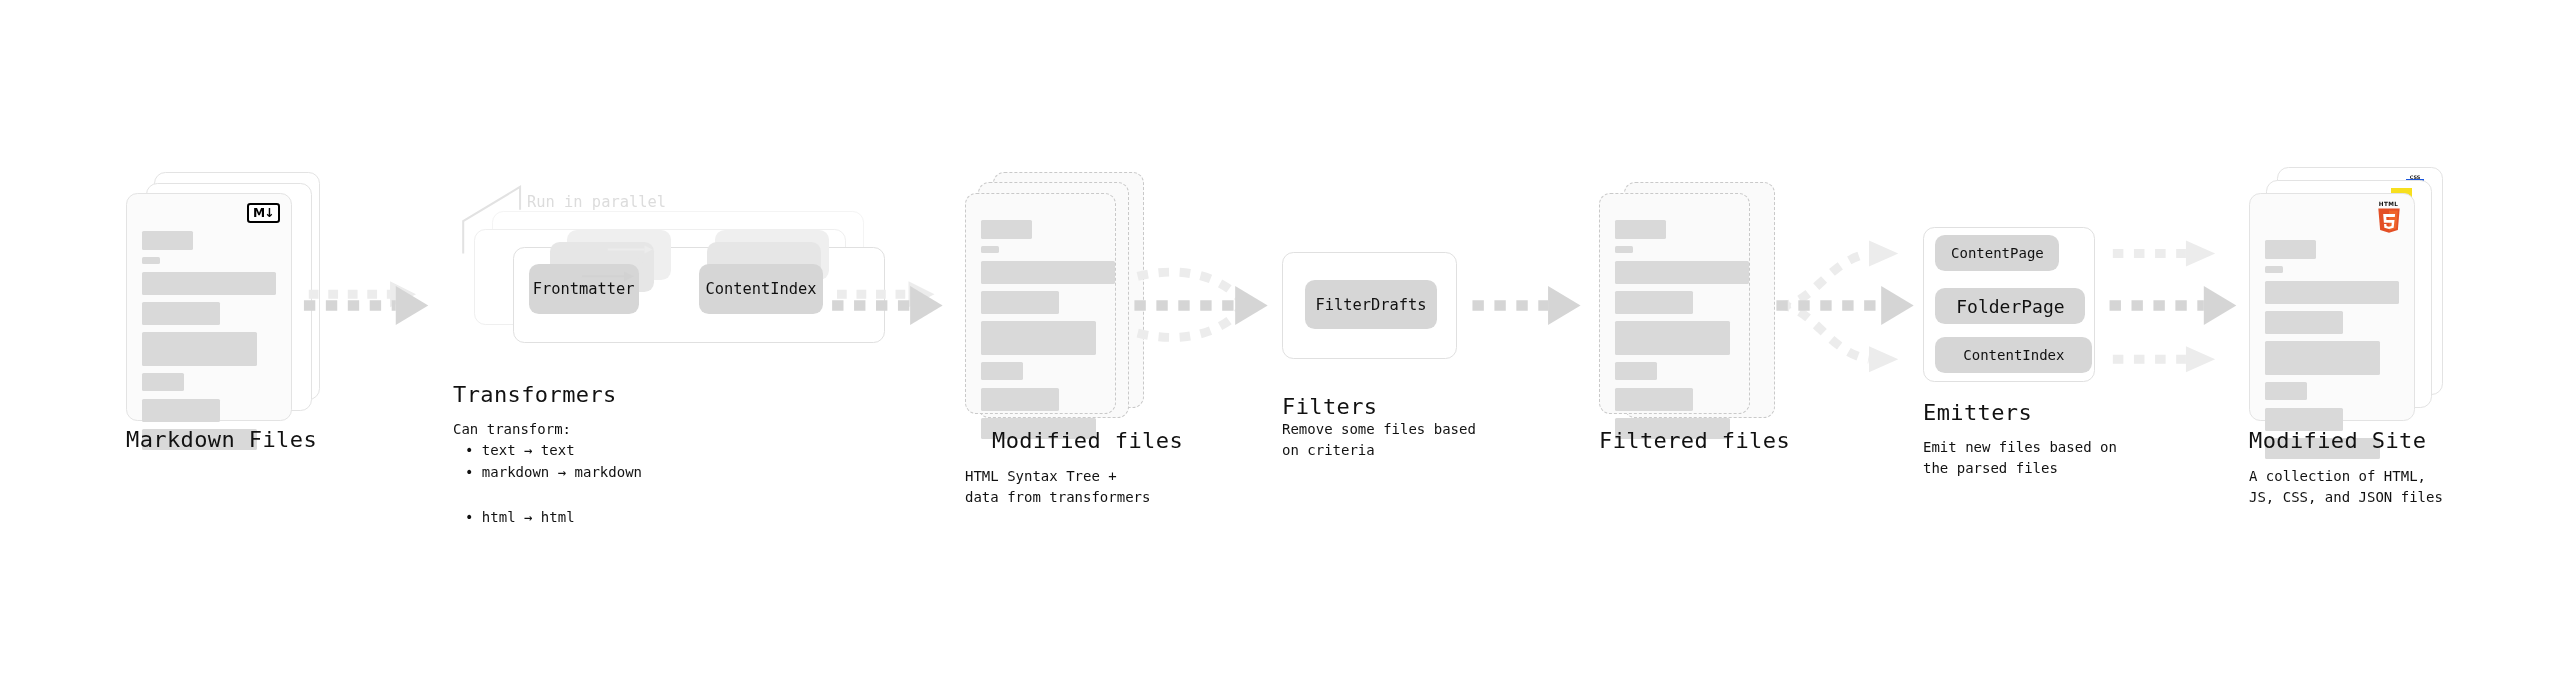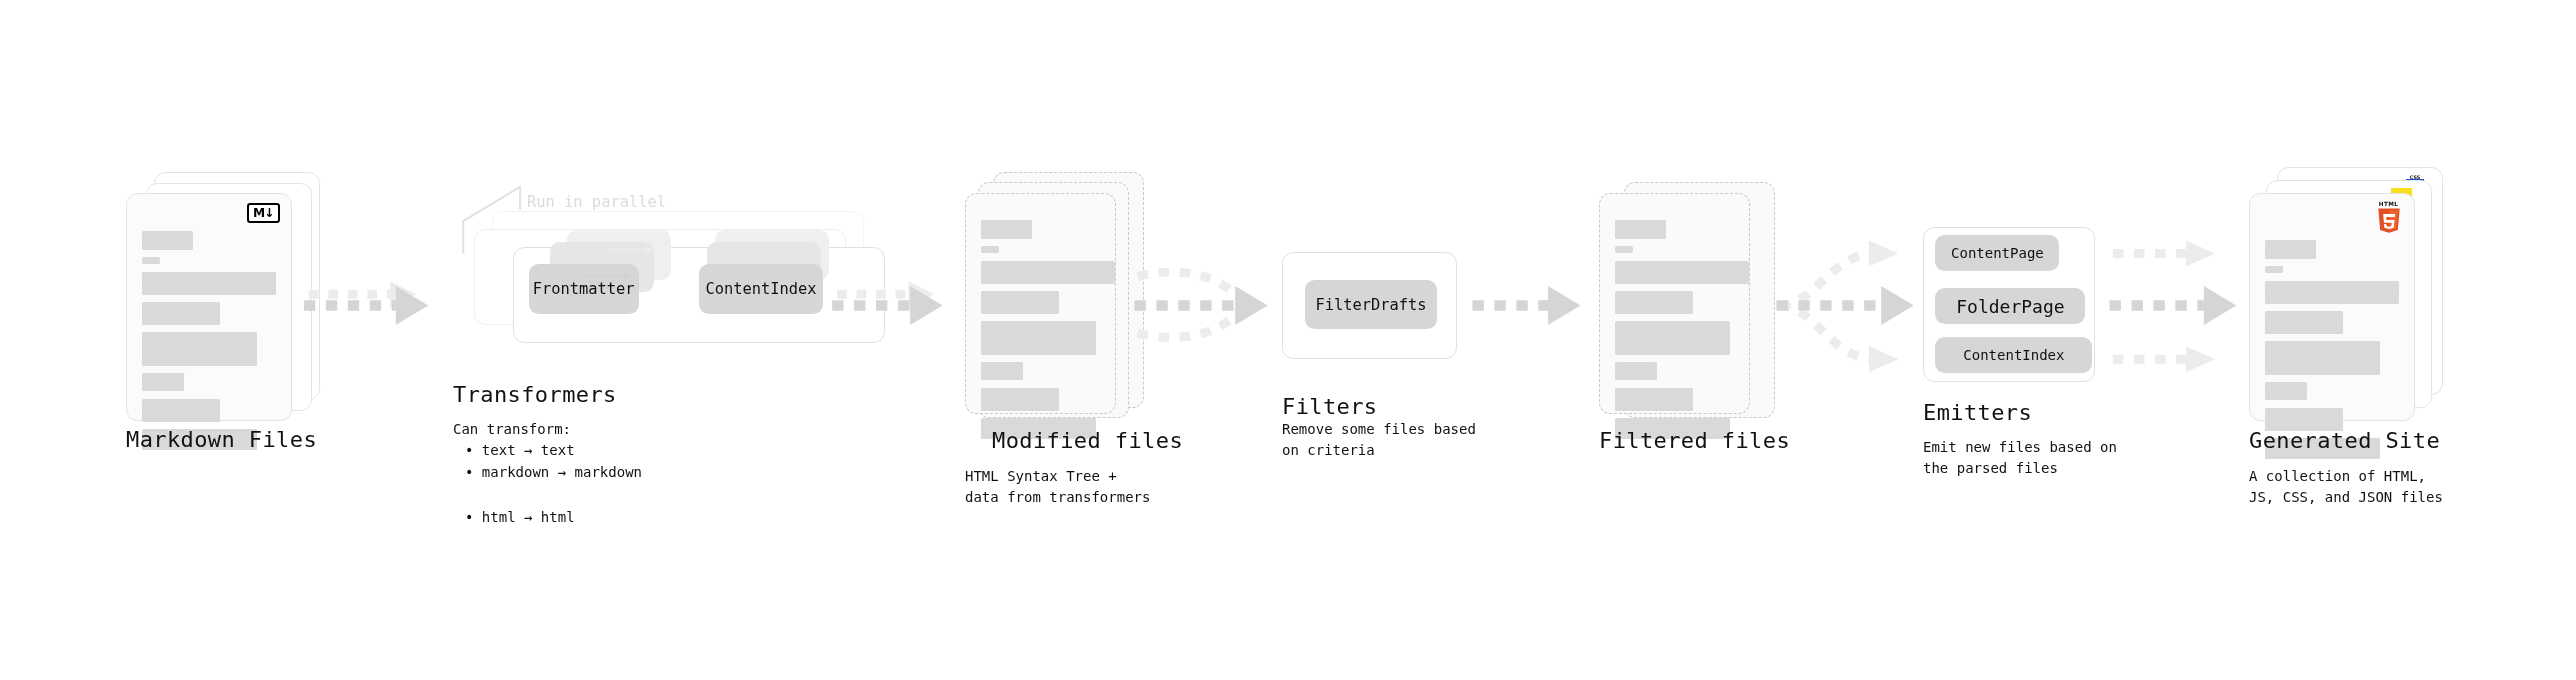--- a/index.html
+++ b/index.html
@@ -291,21 +291,21 @@
       <div class="bar" style="width:51px;height:18.7px;"></div>
       <div class="bar" style="width:18px;height:7.3px;"></div>
       <div class="bar" style="width:134px;height:23px;"></div>
       <div class="bar" style="width:78px;height:23px;"></div>
       <div class="bar" style="width:115px;height:34px;"></div>
       <div class="bar" style="width:42px;height:18px;"></div>
       <div class="bar" style="width:78px;height:23px;"></div>
       <div class="bar" style="width:115px;height:21px;"></div>
     </div>
   </div>
-  <div class="title" style="left:2249px;top:428px;">Generated Site</div>
+  <div class="title" style="left:2249px;top:428px;">Modified Site</div>
   <div class="subtitle" style="left:2249px;top:466px;">A collection of HTML,
 JS, CSS, and JSON files</div>
 </div>
 
 <svg class="overlay" xmlns="http://www.w3.org/2000/svg" viewBox="0 0 3170 838" width="2576" height="681">
 
   <g>
     <line x1="380" y1="362" x2="480" y2="362" stroke="#ececec" stroke-width="11" stroke-dasharray="12 12"></line>
     <polygon points="480,346 512,362 480,378" fill="#ececec"></polygon>
     <line x1="374" y1="376" x2="487" y2="376" stroke="#d5d5d5" stroke-width="13" stroke-dasharray="14 13"></line>

